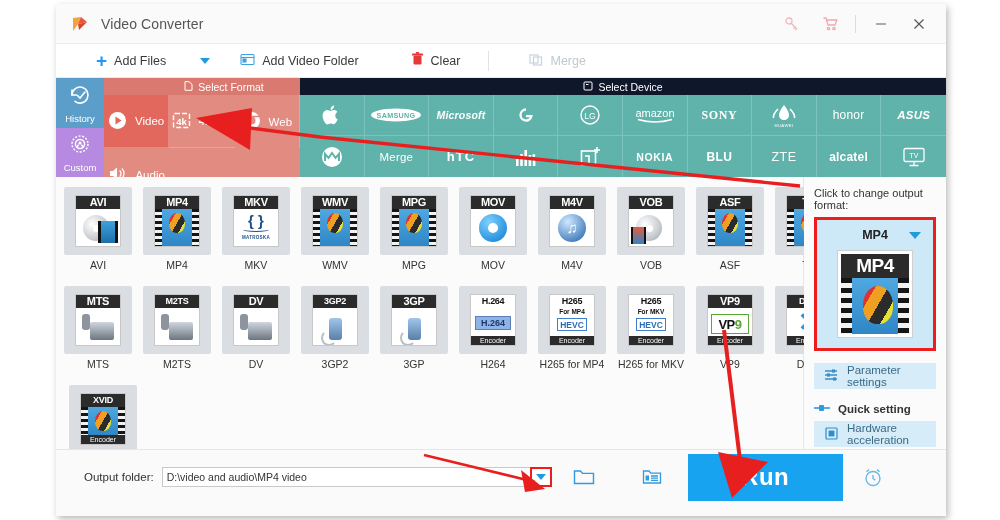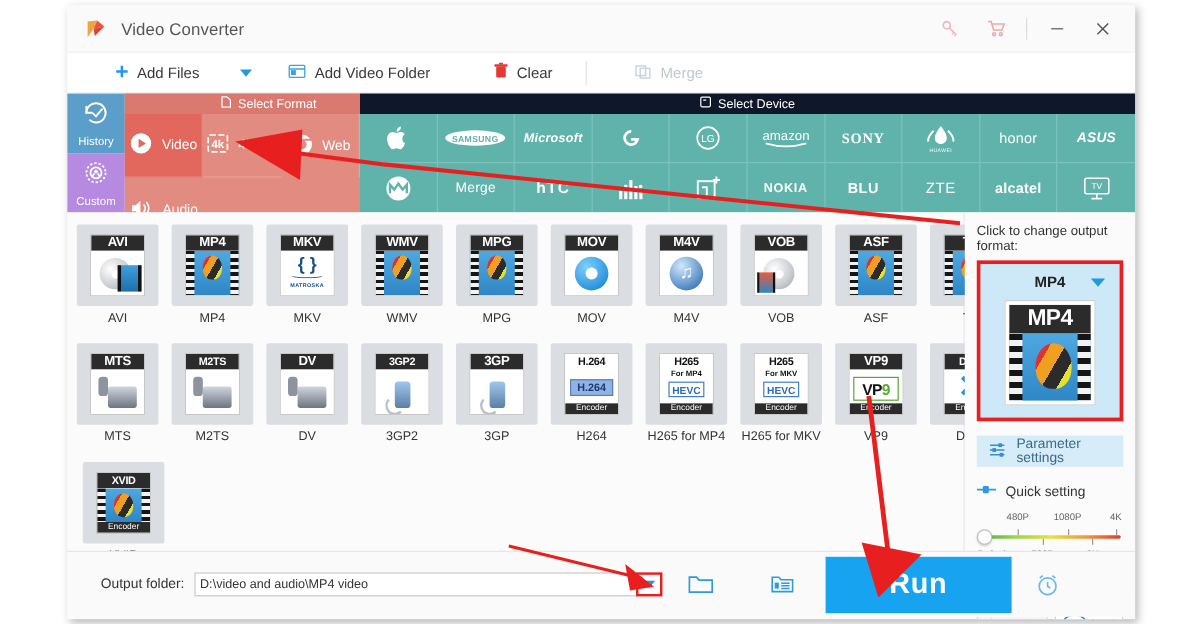--- a/index.html
+++ b/index.html
@@ -143,39 +143,39 @@
   .out-thumb { width:76px; height:88px; margin:6px auto 0; background:#fff; border:1px solid #cfcfcf; padding:3px; }
   .out-thumb .inner { width:100%; height:100%; display:flex; flex-direction:column; overflow:hidden; position:relative;}
   .out-thumb .cap { background:#2b2b2b; color:#fff; font-size:19px; font-weight:bold; text-align:center; line-height:24px; letter-spacing:-.5px;}
   .out-thumb .art { flex:1; position:relative; }
   .out-thumb .balloon:before{left:22px;top:8px;width:30px;height:38px;}
   .out-thumb .balloon:after{width:11px;background:repeating-linear-gradient(#151515 0 5px,#f2f2f2 5px 10px);}
   .out-thumb .filmstrip:after{width:11px;background:repeating-linear-gradient(#151515 0 5px,#f2f2f2 5px 10px);}
 
   .param-btn { margin-top:12px; height:26px; background:#d7ecf9; display:flex; align-items:center; gap:8px;
       padding-left:10px; font-size:11.5px; color:#3b6a86; }
-  .qs-row { margin-top:14px; display:flex; align-items:center; gap:7px; font-size:11.5px; color:#333; font-weight:normal;}
+  .qs-row { margin-top:14px; display:flex; align-items:center; gap:7px; font-size:11.5px; color:#333; font-weight:bold;}
   .slider-wrap { margin-top:10px; position:relative; height:44px; }
   .slider-ticks-top, .slider-ticks-bot { position:absolute; left:0; right:0; height:12px; }
   .tick { position:absolute; font-size:8px; color:#666; transform:translateX(-50%); white-space:nowrap;}
   .slider-line { position:absolute; left:4px; right:2px; top:20px; height:3px; border-radius:2px;
       background:linear-gradient(90deg,#49b24a,#9fd44a,#e8e13e,#ef9a3c,#e33b2e); }
   .slider-mark { position:absolute; top:15px; width:1px; height:5px; background:#9a9a9a; }
   .slider-mark.b { top:23px; }
   .slider-knob { position:absolute; left:0px; top:15px; width:13px; height:13px; border-radius:50%;
       background:#fdfdfd; border:1px solid #c0c0c0; box-shadow:0 1px 2px rgba(0,0,0,.2); }
   .hw-btn { margin-top:6px; height:26px; background:#d7ecf9; display:flex; align-items:center; gap:8px;
       padding-left:10px; font-size:11.5px; color:#3b6a86; }
   .hw-row { margin-top:6px; display:flex; gap:6px; }
   .hw-chip { flex:1; height:24px; border:1px solid #dcdcdc; background:#f6f6f6; display:flex; align-items:center;
       justify-content:center; gap:5px; font-size:10.5px; color:#c2c2c2; }
   .hw-chip.active { border:1px solid #bcd9ec; background:#fff; color:#2f79b8; }
 
   
-  .bottombar { position:absolute; left:0; right:0; bottom:2px; height:55px; background:#fafafa;
+  .bottombar { position:absolute; left:0; right:0; bottom:12px; height:55px; background:#fafafa;
       border-top:1px solid #e6e6e6; display:flex; align-items:center; }
   .of-label { margin-left:28px; font-size:11.5px; color:#333; }
   .of-input { margin-left:8px; width:390px; height:20px; background:#fff; border:1px solid #c9c9c9;
       font-size:10.5px; color:#333; display:flex; align-items:center; padding-left:4px; position:relative; }
   .of-caret-box { position:absolute; right:-1px; top:-1px; width:22px; height:20px; border:2px solid #ee1d1d;
       background:#fff; display:flex; align-items:center; justify-content:center; }
   .icon-btn { width:44px; height:40px; display:flex; align-items:center; justify-content:center; }
   .run-btn { margin-left:14px; width:155px; height:47px; background:#17a3ef; color:#fff;
       font-size:24px; font-weight:bold; display:flex; align-items:center; justify-content:center; letter-spacing:.5px;}
   .alarm-btn { width:60px; height:47px; display:flex; align-items:center; justify-content:center; }
@@ -749,39 +749,20 @@
         <div class="qs-row">
           <span>
             <svg width="17" height="10" viewBox="0 0 17 10">
                 <path d="M0 5 H16" stroke="#2f9ae0" stroke-width="1.6"></path>
                 <rect x="5" y="2" width="5" height="6" rx="1" fill="#2f9ae0"></rect>
               </svg>
           </span>
           <span>Quick setting</span>
         </div>
 
-        <div class="slider-wrap">
-          <div class="slider-ticks-top">
-            <span class="tick" style="left:28%">480P</span>
-            <span class="tick" style="left:62%">1080P</span>
-            <span class="tick" style="left:95%">4K</span>
-          </div>
-          <div class="slider-mark" style="left:28%"></div>
-          <div class="slider-mark" style="left:62%"></div>
-          <div class="slider-mark" style="left:95%"></div>
-          <div class="slider-line"></div>
-          <div class="slider-mark b" style="left:45%"></div>
-          <div class="slider-mark b" style="left:79%"></div>
-          <div class="slider-knob"></div>
-          <div class="slider-ticks-bot" style="top:31px">
-            <span class="tick" style="left:11%">Default</span>
-            <span class="tick" style="left:45%">720P</span>
-            <span class="tick" style="left:79%">2K</span>
-          </div>
-        </div>
 
         <div class="hw-btn">
           <span>
             <svg width="15" height="15" viewBox="0 0 15 15" fill="none" stroke="#2f8ec6" stroke-width="1.2">
                 <rect x="2" y="2" width="11" height="11" rx="1"></rect>
                 <rect x="4.6" y="4.6" width="5.8" height="5.8" fill="#2f8ec6" stroke="none"></rect>
               </svg>
           </span>
           <span>Hardware acceleration</span>
         </div>

